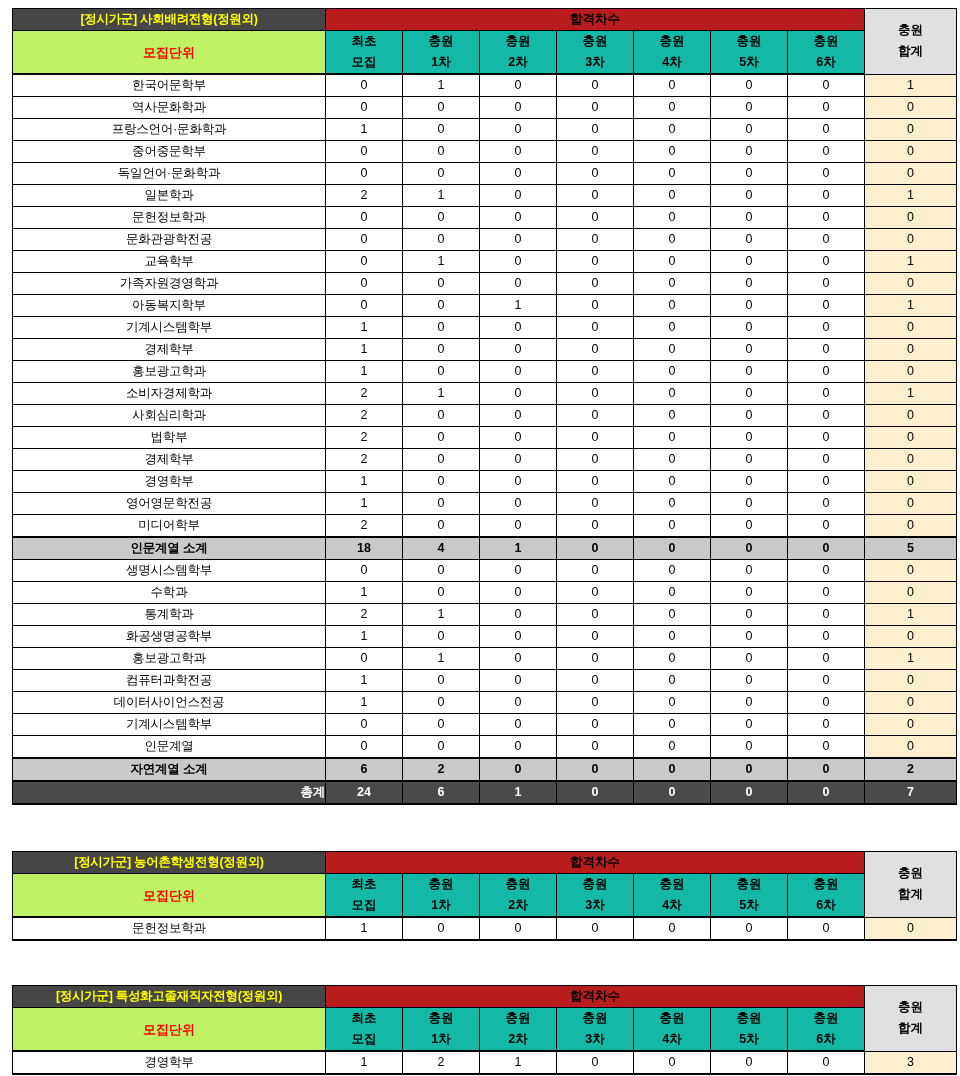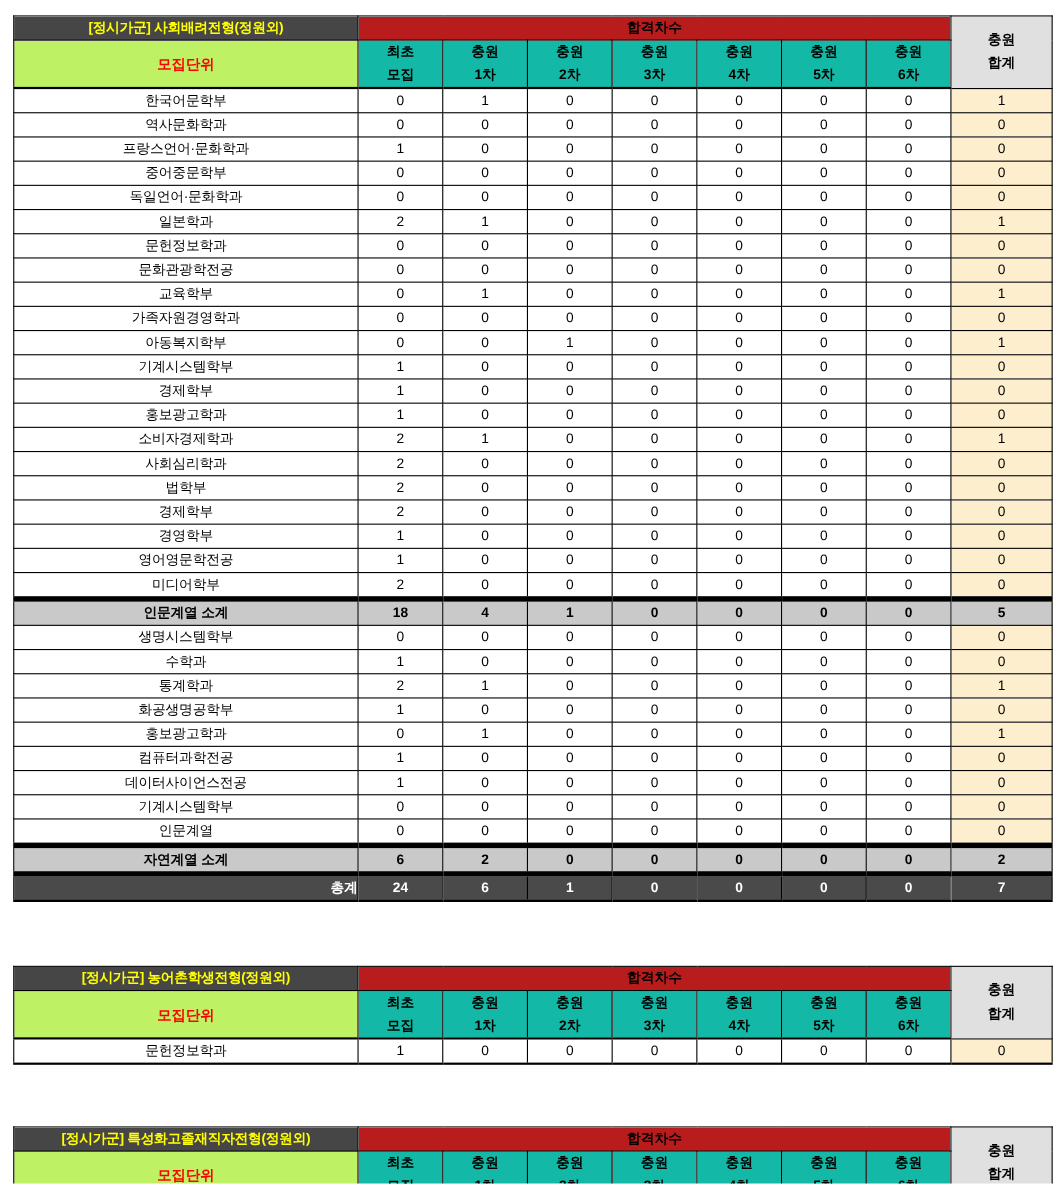--- a/index.html
+++ b/index.html
@@ -16,21 +16,21 @@
   }
 
   .page {
     position: relative;
     width: 960px;
     height: 1076px;
     overflow: hidden;
   }
 
   .table-block {
-    margin: 6px 12px;
+    margin: 0 12px;
     width: 936px;
   }
 
   table.adm {
     border-collapse: collapse;
     table-layout: fixed;
     width: 936px;
     font-size: 12.5px;
   }
 
@@ -131,21 +131,21 @@
     color: #ffffff;
     font-weight: bold;
   }
   tr.grand td.unit {
     text-align: right;
     padding-left: 0;
   }
   tr.grand td.tot { background: #4a4a4a; color: #ffffff; }
 
   
-  tr.thick-top > td, tr.thick-top > th { border-top: 5px solid #000000; }
+  tr.thick-top > td, tr.thick-top > th { border-top: 2px solid #000000; }
   tr.thick-bot > td, tr.thick-bot > th { border-bottom: 2px solid #000; }
 
   .gap-lg { height: 46px; }
   .gap-md { height: 44px; }
 </style>
 </head>
 <body>
 
 <div class="page">
 

